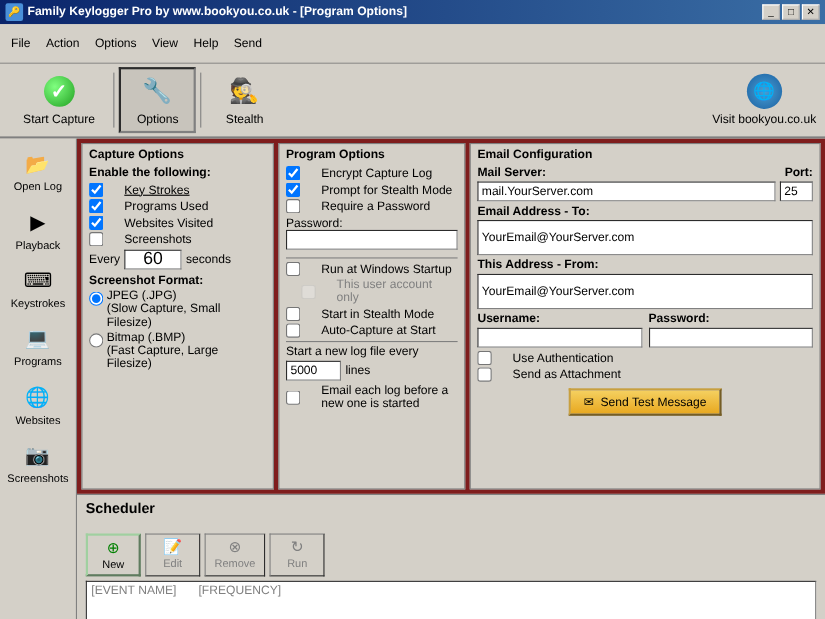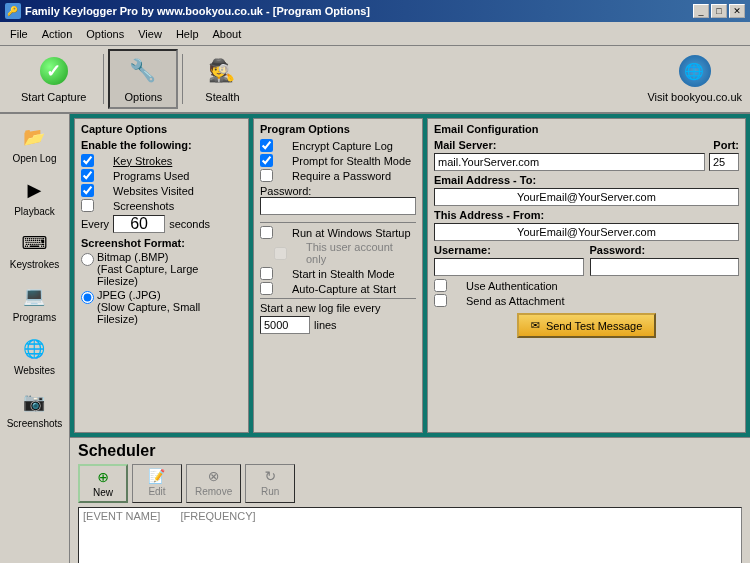--- a/index.html
+++ b/index.html
@@ -52,21 +52,21 @@
       color: #000;
     }
 
     
     .menu-bar {
       background: #d4d0c8;
       border-bottom: 1px solid #808080;
       display: flex;
       align-items: center;
       padding: 2px 4px;
-      height: 24px;
+      height: 36px;
       gap: 2px;
     }
     .menu-item {
       padding: 2px 6px;
       cursor: pointer;
       font-size: 11px;
     }
 
     
     .toolbar {
@@ -158,21 +158,21 @@
       flex-direction: column;
       overflow: hidden;
     }
 
     
     .options-area {
       display: flex;
       flex: 1;
       padding: 4px;
       gap: 4px;
-      background: #0f766e;
+      background: #7f1d1d;
     }
 
     
     .panel-section {
       border: 1px solid #808080;
       background: #d4d0c8;
       padding: 4px 6px;
     }
     .panel-title {
       font-weight: bold;
@@ -282,25 +282,24 @@
       border: 1px inset #808080;
       background: white;
       padding: 1px 3px;
       font-size: 11px;
     }
     .email-full-input {
       width: 100%;
       height: 18px;
       border: 1px inset #808080;
       background: white;
-      padding: 1px 3px;
+      padding: 15px 3px;
       font-size: 11px;
       display: block;
       margin-bottom: 3px;
-      text-align: center;
     }
 
     .field-label { font-weight: bold; font-size: 11px; margin-bottom: 2px; }
 
     .mail-server-row {
       display: flex;
       align-items: center;
       gap: 4px;
       margin-bottom: 2px;
     }
@@ -335,21 +334,21 @@
       margin-top: 4px;
     }
 
     
     .scheduler-panel {
       background: #d4d0c8;
       border-top: 1px solid #808080;
       padding: 4px 8px;
       height: 130px;
     }
-    .scheduler-title { font-weight: bold; font-size: 16px; margin-bottom: 4px; }
+    .scheduler-title { font-weight: bold; font-size: 13px; margin-bottom: 16px; }
     .scheduler-toolbar {
       display: flex;
       gap: 4px;
       margin-bottom: 4px;
     }
     .sched-btn {
       display: flex;
       flex-direction: column;
       align-items: center;
       padding: 3px 8px;
@@ -426,21 +425,21 @@
     <button class="title-btn">✕</button>
   </div>
 </div>
 
 <div class="menu-bar">
   <span class="menu-item">File</span>
   <span class="menu-item">Action</span>
   <span class="menu-item">Options</span>
   <span class="menu-item">View</span>
   <span class="menu-item">Help</span>
-  <span class="menu-item">About</span>
+  <span class="menu-item">Send</span>
 </div>
 
 <div class="toolbar">
   <div class="toolbar-btn">
     <div class="toolbar-icon">
       <div class="green-circle">✓</div>
     </div>
     <span class="toolbar-label">Start Capture</span>
   </div>
   <div class="toolbar-divider"></div>
@@ -513,34 +512,34 @@
           <label for="cb-screenshots">Screenshots</label>
         </div>
         <div class="every-row">
           <span>Every</span>
           <input type="text" class="small-input" value="60" style="">
           <span>seconds</span>
         </div>
 
         <div class="screenshot-format">
           <div class="format-title">Screenshot Format:</div>
+          <div class="radio-row">
+            <input type="radio" id="rb-jpg" name="fmt" checked="" style="">
+            <div>
+              <div class="radio-desc">JPEG (.JPG)</div>
+              <div class="radio-desc">(Slow Capture, Small Filesize)</div>
+            </div>
+          </div>
           <div class="radio-row">
             <input type="radio" id="rb-bmp" name="fmt" style="">
             <div>
               <div class="radio-desc">Bitmap (.BMP)</div>
               <div class="radio-desc">(Fast Capture, Large Filesize)</div>
             </div>
           </div>
-          <div class="radio-row">
-            <input type="radio" id="rb-jpg" name="fmt" checked="" style="">
-            <div>
-              <div class="radio-desc">JPEG (.JPG)</div>
-              <div class="radio-desc">(Slow Capture, Small Filesize)</div>
-            </div>
-          </div>
         </div>
       </div>
 
       <div class="panel-section program-panel">
         <div class="panel-title">Program Options</div>
 
         <div class="checkbox-row">
           <input type="checkbox" id="cb-encrypt" checked="" style="">
           <label for="cb-encrypt">Encrypt Capture Log</label>
         </div>
@@ -578,20 +577,24 @@
         </div>
 
         <hr class="section-divider">
 
         <div>
           <div style="font-size:11px; margin-bottom:2px;">Start a new log file every</div>
           <div class="log-row">
             <input type="text" class="log-input" value="5000" style="">
             <span class="lines-label">lines</span>
           </div>
+        </div>
+        <div class="checkbox-row" style="margin-top:3px;">
+          <input type="checkbox" id="cb-emaillog" style="">
+          <label for="cb-emaillog">Email each log before a new one is started</label>
         </div>
       </div>
 
       <div class="panel-section email-panel">
         <div class="panel-title">Email Configuration</div>
 
         <div class="mail-server-row">
           <span class="mail-server-label">Mail Server:</span>
           <span style="flex:1;"></span>
           <span class="port-label">Port:</span>

